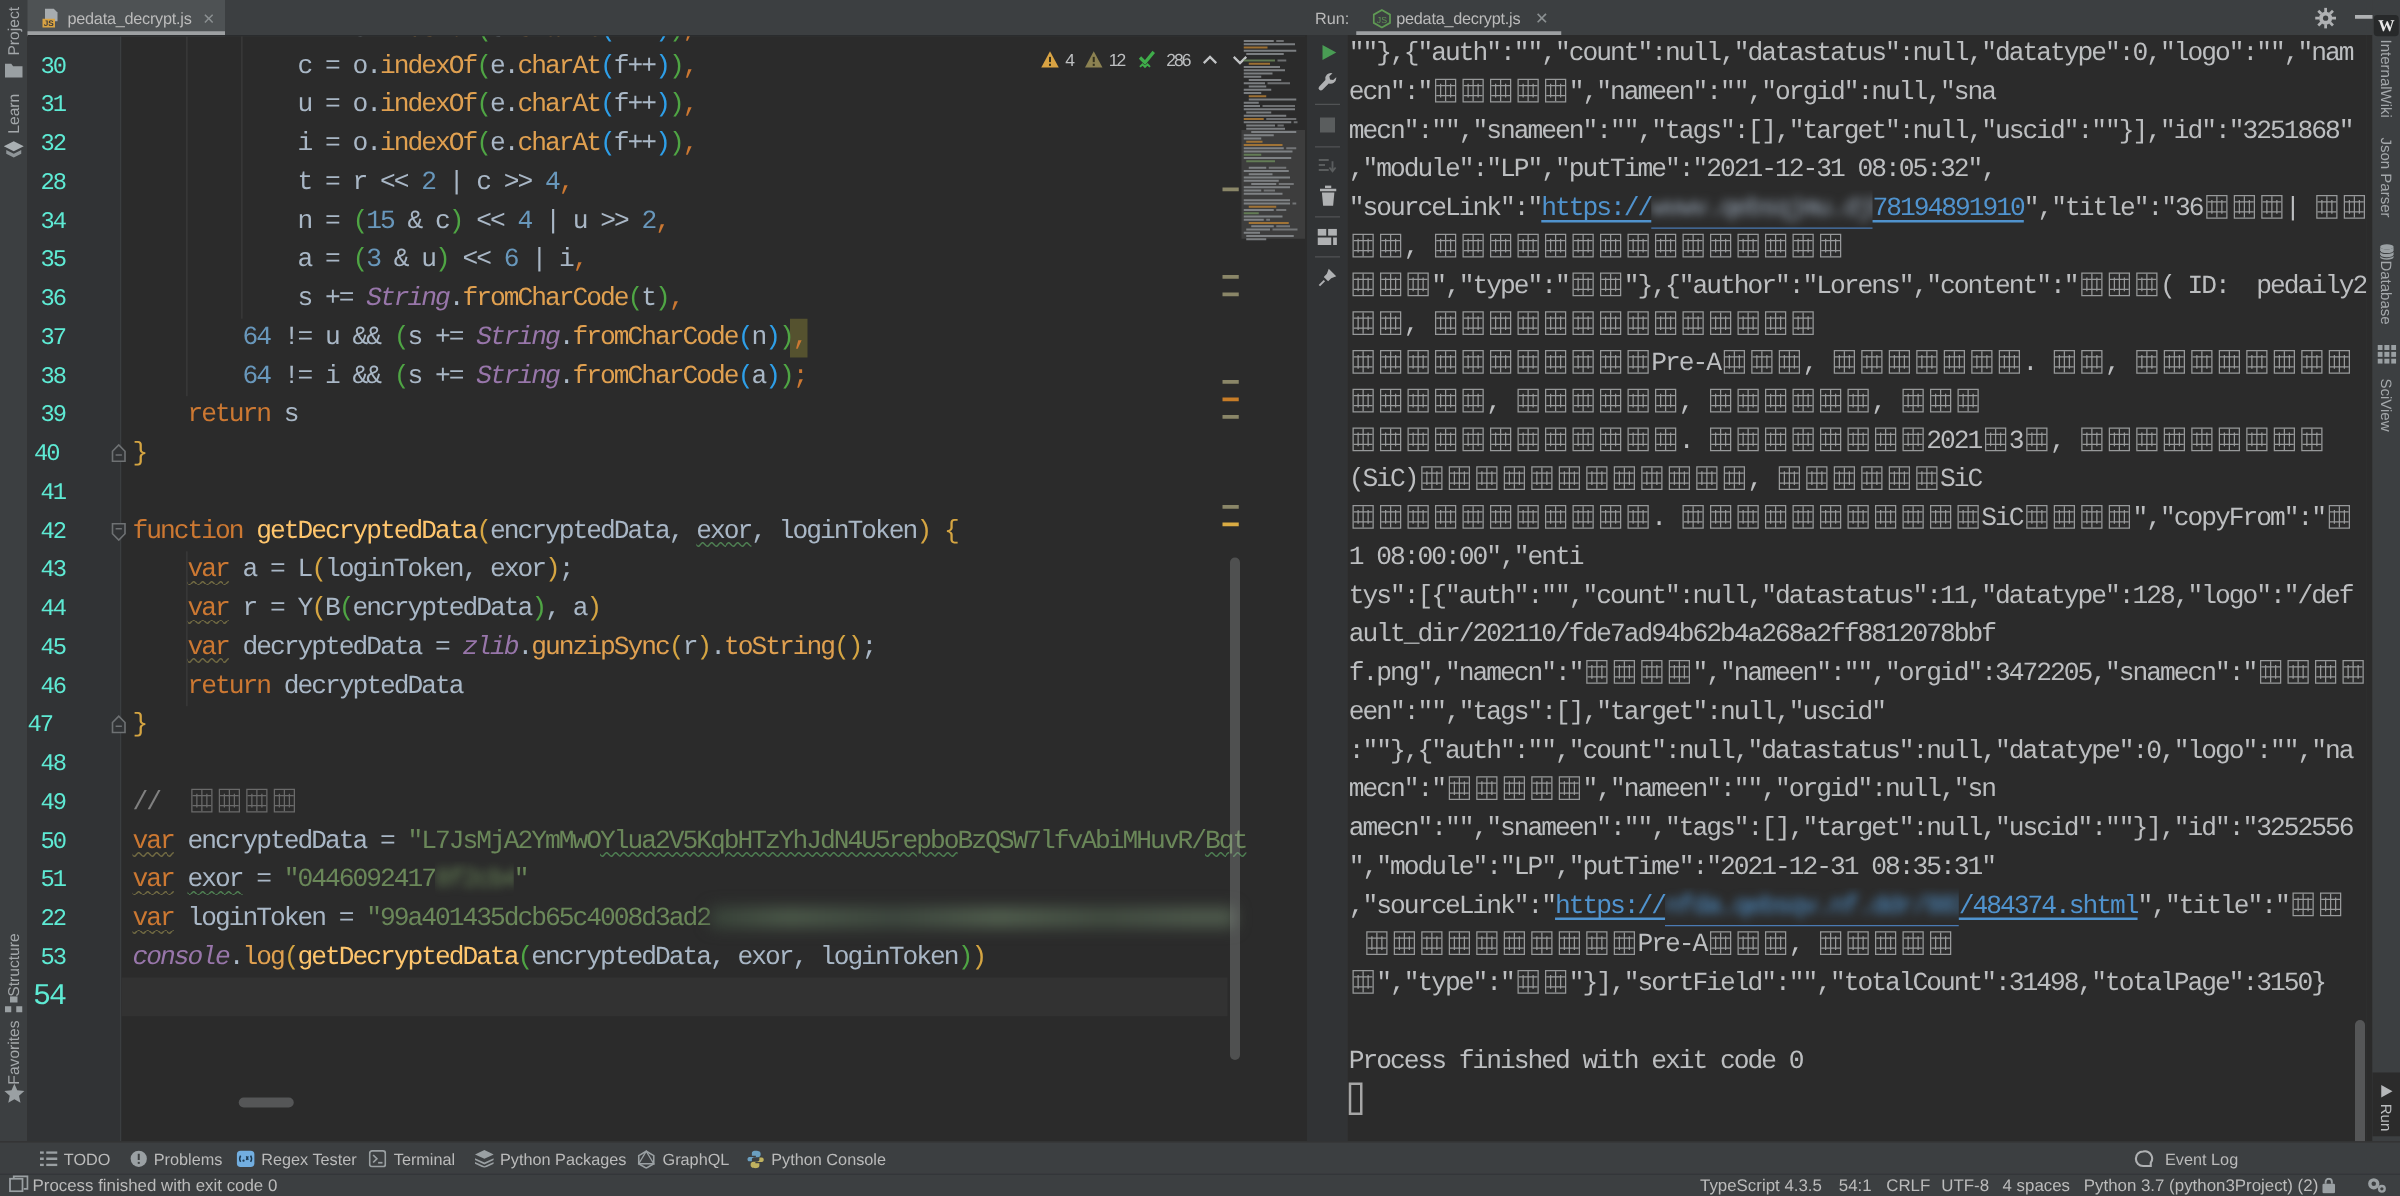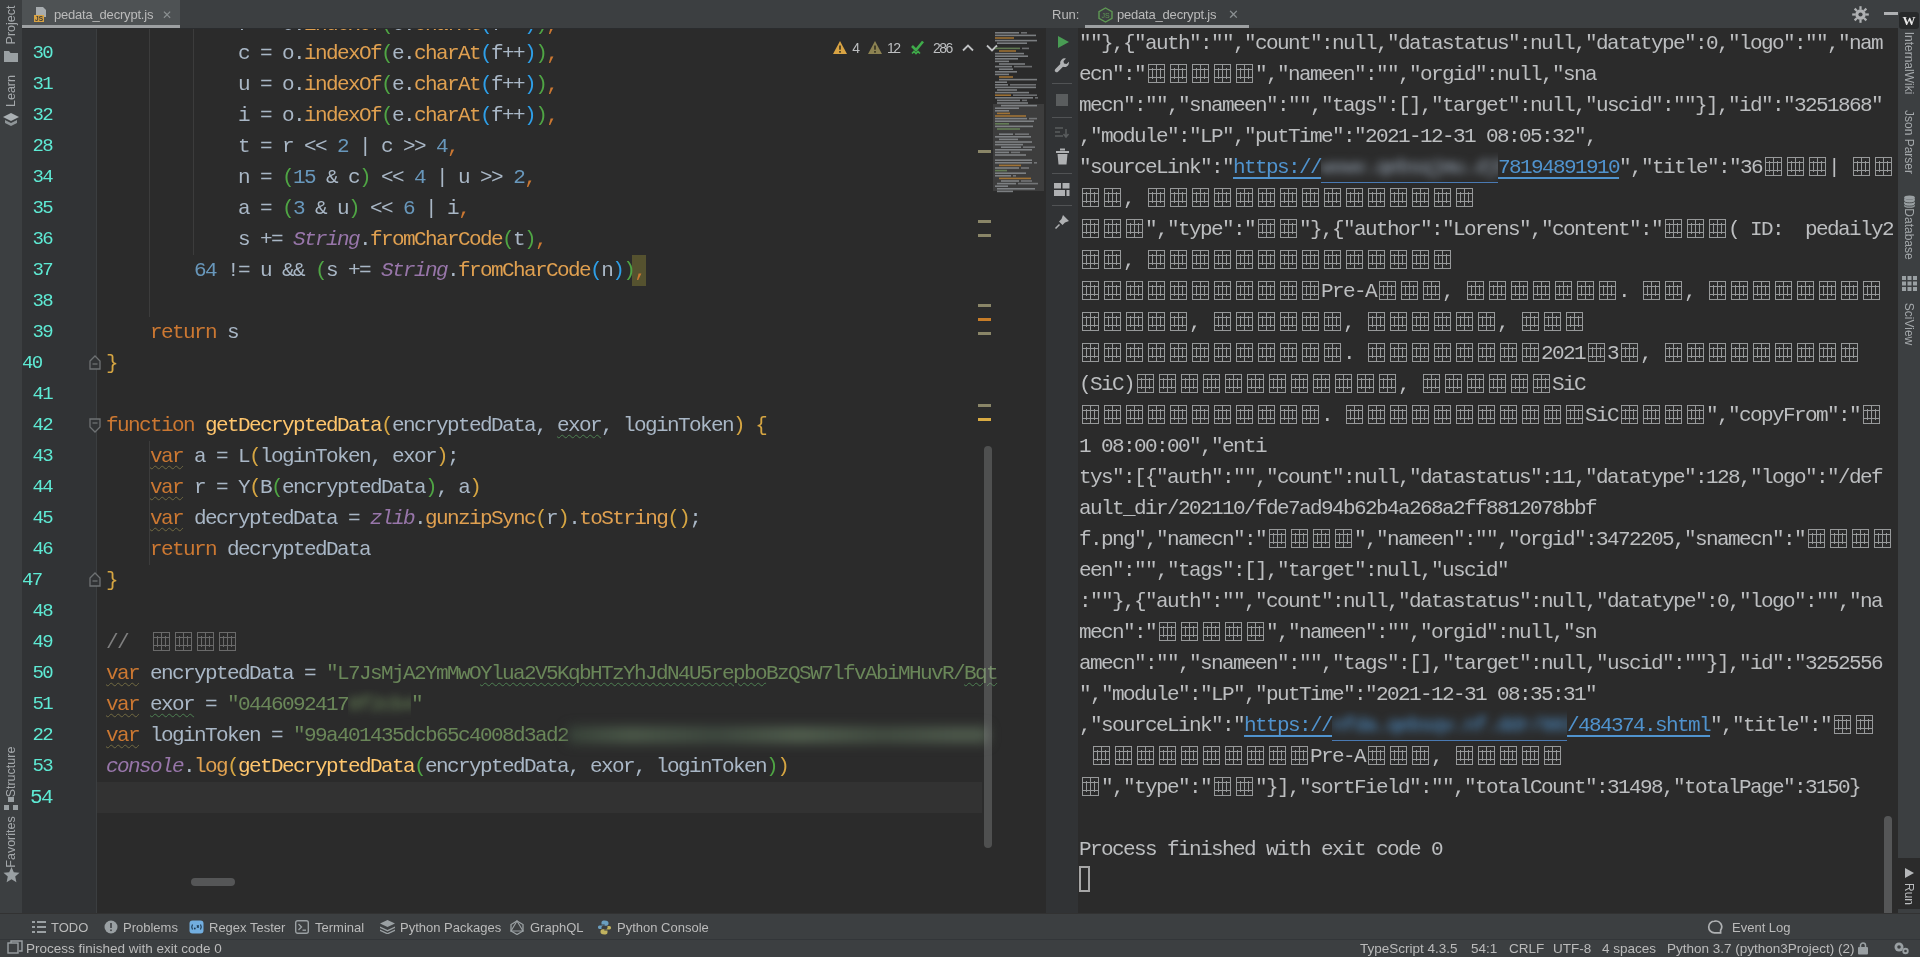--- a/index.html
+++ b/index.html
@@ -67,48 +67,49 @@
 <div class="ln gut" style="left:0;top:9px;width:30px;text-align:right;font-size:19px">30</div>
 <div class="ln gut" style="left:0;top:40px;width:30px;text-align:right;font-size:19px">31</div>
 <div class="ln gut" style="left:0;top:71px;width:30px;text-align:right;font-size:19px">32</div>
 <div class="ln gut" style="left:0;top:102px;width:30px;text-align:right;font-size:19px">28</div>
 <div class="ln gut" style="left:0;top:133px;width:30px;text-align:right;font-size:19px">34</div>
 <div class="ln gut" style="left:0;top:164px;width:30px;text-align:right;font-size:19px">35</div>
 <div class="ln gut" style="left:0;top:195px;width:30px;text-align:right;font-size:19px">36</div>
 <div class="ln gut" style="left:0;top:226px;width:30px;text-align:right;font-size:19px">37</div>
 <div class="ln gut" style="left:0;top:257px;width:30px;text-align:right;font-size:19px">38</div>
 <div class="ln gut" style="left:0;top:288px;width:30px;text-align:right;font-size:19px">39</div>
-<div class="ln gut" style="left:0;top:319px;width:30px;text-align:left;font-size:19px">40</div>
+<div class="ln gut" style="left:0;top:319px;width:30px;text-align:center;font-size:19px">40</div>
 <div class="ln gut" style="left:0;top:350px;width:30px;text-align:right;font-size:19px">41</div>
 <div class="ln gut" style="left:0;top:381px;width:30px;text-align:right;font-size:19px">42</div>
 <div class="ln gut" style="left:0;top:412px;width:30px;text-align:right;font-size:19px">43</div>
 <div class="ln gut" style="left:0;top:443px;width:30px;text-align:right;font-size:19px">44</div>
 <div class="ln gut" style="left:0;top:474px;width:30px;text-align:right;font-size:19px">45</div>
 <div class="ln gut" style="left:0;top:505px;width:30px;text-align:right;font-size:19px">46</div>
 <div class="ln gut" style="left:0;top:536px;width:30px;font-size:19px">47</div>
 <div class="ln gut" style="left:0;top:567px;width:30px;text-align:right;font-size:19px">48</div>
 <div class="ln gut" style="left:0;top:598px;width:30px;text-align:right;font-size:19px">49</div>
 <div class="ln gut" style="left:0;top:629px;width:30px;text-align:right;font-size:19px">50</div>
 <div class="ln gut" style="left:0;top:660px;width:30px;text-align:right;font-size:19px">51</div>
 <div class="ln gut" style="left:0;top:691px;width:30px;text-align:right;font-size:19px">22</div>
 <div class="ln gut" style="left:0;top:722px;width:30px;text-align:right;font-size:19px">53</div>
-<div class="ln gut" style="left:0;top:753px;width:30px;text-align:right;font-size:21px">54</div>
+<div class="ln gut" style="left:0;top:753px;width:30px;text-align:right;font-size:24px">54</div>
 <div class="abs" style="left:127px;top:0;width:1px;height:288px;background:#3c3c3c"></div>
 <div class="abs" style="left:171px;top:0;width:1px;height:226px;background:#3c3c3c"></div>
 <div class="abs" style="left:127px;top:412px;width:1px;height:124px;background:#3c3c3c"></div>
 <div class="abs" style="left:610px;top:226px;width:14px;height:31px;background:#55522f"></div>
 <div class="ln" style="left:84px;top:-20px"><span class="v">            r = o.</span><span class="m">indexOf</span><span class="pg">(</span><span class="v">e.</span><span class="m">charAt</span><span class="pb">(</span><span class="v">f++</span><span class="pb">)</span><span class="pg">)</span><span class="o">,</span></div>
 <div class="ln" style="left:84px;top:9px"><span class="v">            c = o.</span><span class="m">indexOf</span><span class="pg">(</span><span class="v">e.</span><span class="m">charAt</span><span class="pb">(</span><span class="v">f++</span><span class="pb">)</span><span class="pg">)</span><span class="o">,</span></div>
 <div class="ln" style="left:84px;top:40px"><span class="v">            u = o.</span><span class="m">indexOf</span><span class="pg">(</span><span class="v">e.</span><span class="m">charAt</span><span class="pb">(</span><span class="v">f++</span><span class="pb">)</span><span class="pg">)</span><span class="o">,</span></div>
 <div class="ln" style="left:84px;top:71px"><span class="v">            i = o.</span><span class="m">indexOf</span><span class="pg">(</span><span class="v">e.</span><span class="m">charAt</span><span class="pb">(</span><span class="v">f++</span><span class="pb">)</span><span class="pg">)</span><span class="o">,</span></div>
 <div class="ln" style="left:84px;top:102px"><span class="v">            t = r &lt;&lt; </span><span class="n">2</span><span class="v"> | c &gt;&gt; </span><span class="n">4</span><span class="o">,</span></div>
 <div class="ln" style="left:84px;top:133px"><span class="v">            n = </span><span class="pg">(</span><span class="n">15</span><span class="v"> &amp; c</span><span class="pg">)</span><span class="v"> &lt;&lt; </span><span class="n">4</span><span class="v"> | u &gt;&gt; </span><span class="n">2</span><span class="o">,</span></div>
 <div class="ln" style="left:84px;top:164px"><span class="v">            a = </span><span class="pg">(</span><span class="n">3</span><span class="v"> &amp; u</span><span class="pg">)</span><span class="v"> &lt;&lt; </span><span class="n">6</span><span class="v"> | i</span><span class="o">,</span></div>
 <div class="ln" style="left:84px;top:195px"><span class="v">            s += </span><span class="pu">String</span><span class="v">.</span><span class="m">fromCharCode</span><span class="pg">(</span><span class="v">t</span><span class="pg">)</span><span class="o">,</span></div>
 <div class="ln" style="left:84px;top:226px"><span class="n">        64</span><span class="v"> != u &amp;&amp; </span><span class="pg">(</span><span class="v">s += </span><span class="pu">String</span><span class="v">.</span><span class="m">fromCharCode</span><span class="pb">(</span><span class="v">n</span><span class="pb">)</span><span class="pg">)</span><span class="o">,</span></div>
+<div class="ln" style="left:84px;top:257px"><span class="n">        64</span><span class="v"> != i &amp;&amp; </span><span class="pg">(</span><span class="v">s += </span><span class="pu">String</span><span class="v">.</span><span class="m">fromCharCode</span><span class="pb">(</span><span class="v">a</span><span class="pb">)</span><span class="pg">)</span><span class="o">;</span></div>
 <div class="ln" style="left:84px;top:288px"><span class="k">    return</span><span class="v"> s</span></div>
 <div class="ln" style="left:84px;top:319px"><span class="py">}</span></div>
 <div class="ln" style="left:84px;top:381px"><span class="k">function</span><span class="v"> </span><span class="f">getDecryptedData</span><span class="py">(</span><span class="v">encryptedData, </span><span class="v wavg">exor</span><span class="v">, loginToken</span><span class="py">)</span><span class="v"> </span><span class="py">{</span></div>
 <div class="ln" style="left:84px;top:412px"><span class="v">    </span><span class="k wavt">var</span><span class="v"> a = L</span><span class="py">(</span><span class="v">loginToken, exor</span><span class="py">)</span><span class="v">;</span></div>
 <div class="ln" style="left:84px;top:443px"><span class="v">    </span><span class="k wavt">var</span><span class="v"> r = Y</span><span class="py">(</span><span class="v">B</span><span class="pg">(</span><span class="v">encryptedData</span><span class="pg">)</span><span class="v">, a</span><span class="py">)</span></div>
 <div class="ln" style="left:84px;top:474px"><span class="v">    </span><span class="k wavt">var</span><span class="v"> decryptedData = </span><span class="pu">zlib</span><span class="v">.</span><span class="m">gunzipSync</span><span class="py">(</span><span class="v">r</span><span class="py">)</span><span class="v">.</span><span class="m">toString</span><span class="py">()</span><span class="v">;</span></div>
 <div class="ln" style="left:84px;top:505px"><span class="k">    return</span><span class="v"> decryptedData</span></div>
 <div class="ln" style="left:84px;top:536px"><span class="py">}</span></div>
 <div class="ln" style="left:84px;top:598px"><span class="c">//  <span class="z"></span><span class="z"></span><span class="z"></span><span class="z"></span></span></div>
 <div class="ln" style="left:84px;top:629px"><span class="k wavt">var</span><span class="v"> encryptedData = </span><span class="s">"L7JsMjA2YmMwO</span><span class="s wavg">Ylua2V5KqbHTzYhJdN4U5repbo</span><span class="s">BzQSW7lfvAbiMHuvR/</span><span class="s wavg">Bqt</span></div>

